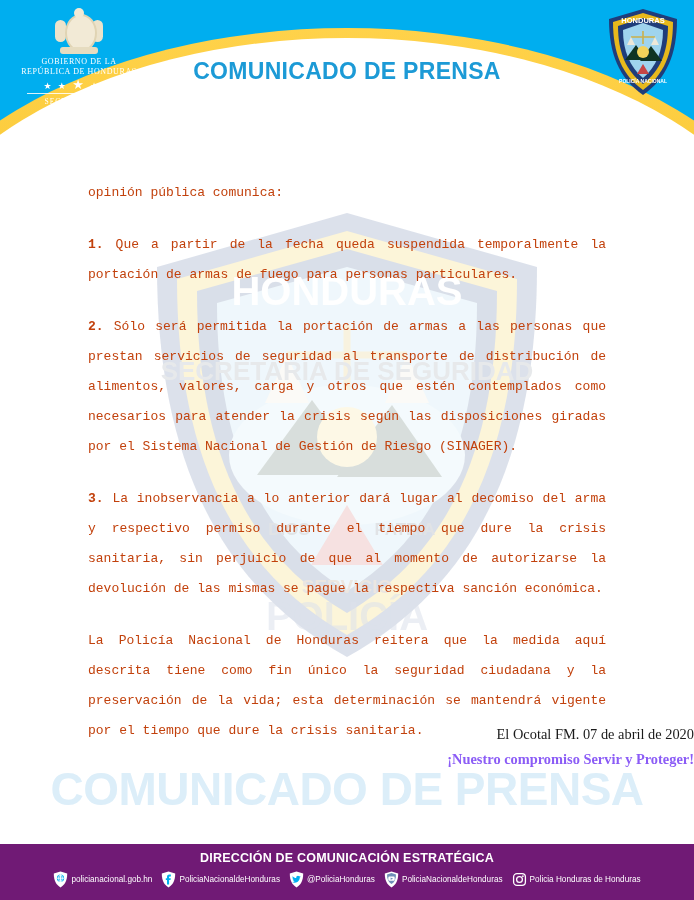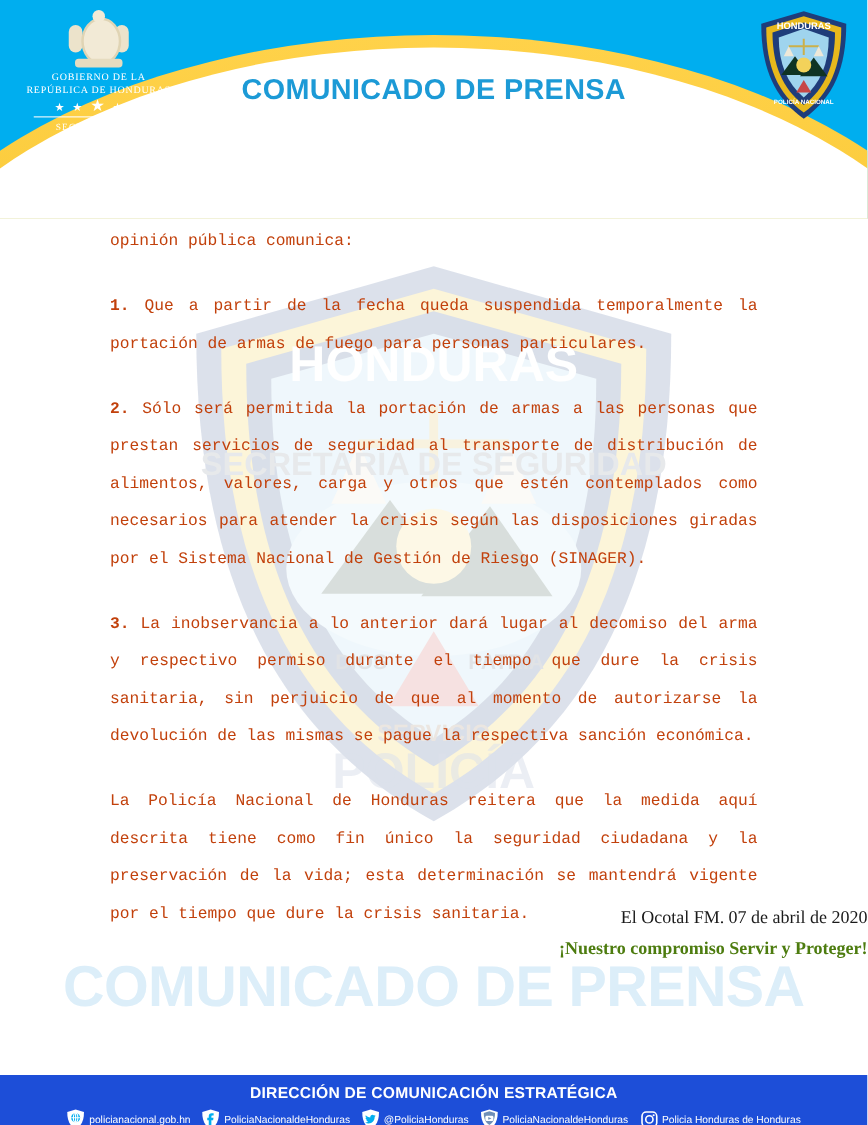--- a/index.html
+++ b/index.html
@@ -202,32 +202,32 @@
   .sign-date {
     font-family: "Liberation Serif", serif;
     font-size: 14.4px;
     color: #1a1a1a;
     line-height: 24px;
   }
   .sign-slogan {
     font-family: "Liberation Serif", serif;
     font-size: 14.4px;
     font-weight: bold;
-    color: #4d7c0f;
+    color: #8b5cf6;
     line-height: 26px;
   }
 
   
   .footer {
     position: absolute;
     left: 0;
     bottom: 0;
     width: 694px;
-    height: 40px;
-    background: #1d4ed8;
+    height: 56px;
+    background: #701a75;
     z-index: 6;
   }
   .footer-title {
     text-align: center;
     font-family: "Liberation Sans", sans-serif;
     font-weight: bold;
     font-size: 12.5px;
     color: #ffffff;
     letter-spacing: 0.2px;
     padding-top: 7px;

